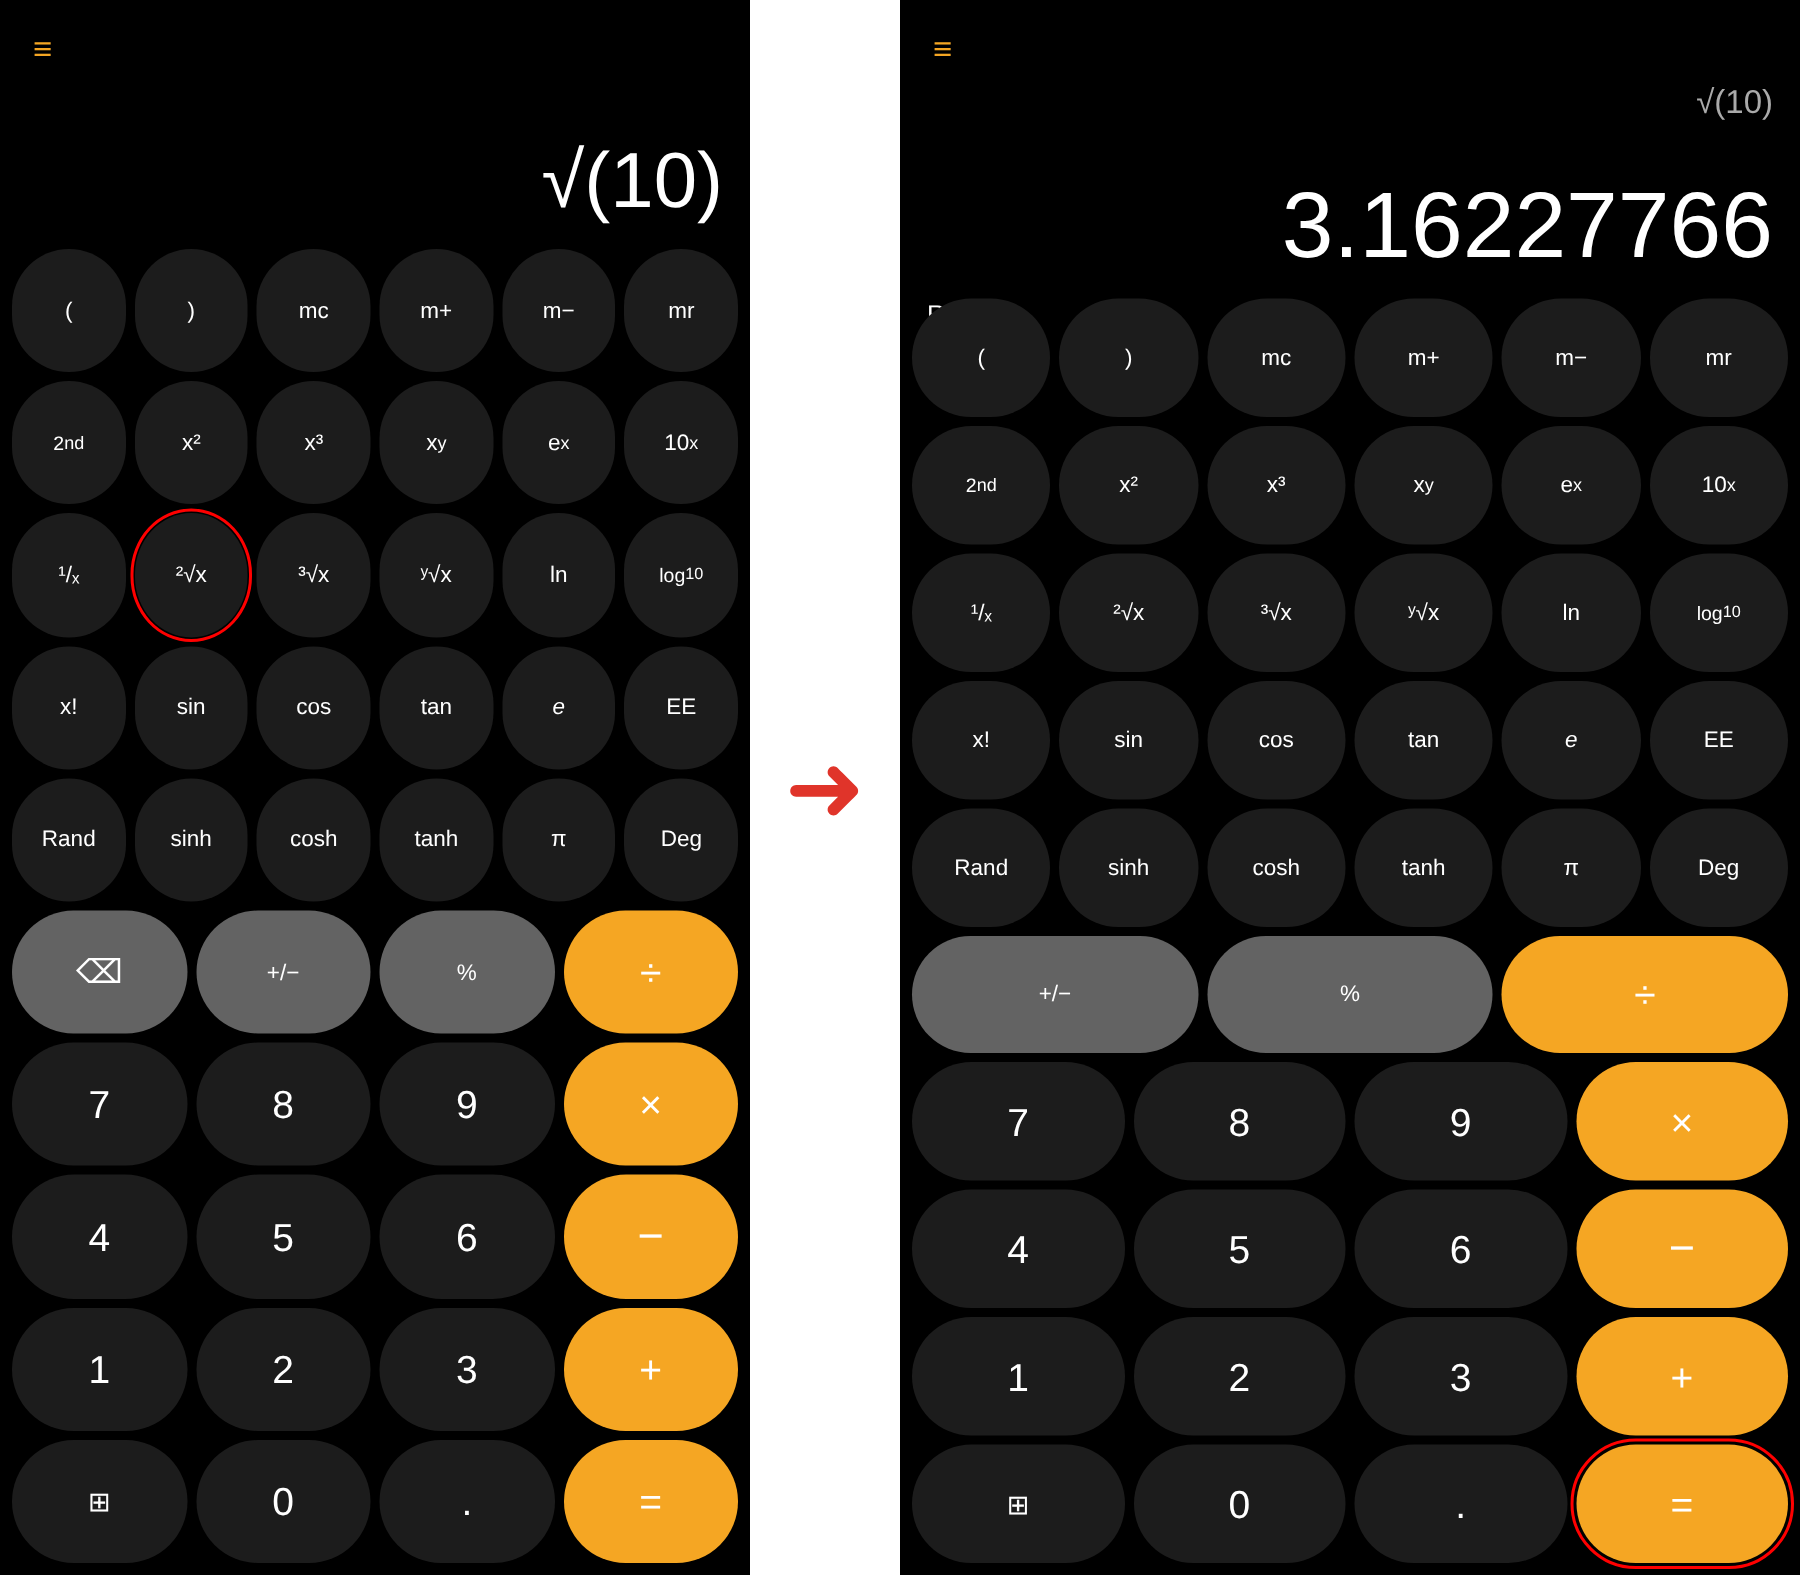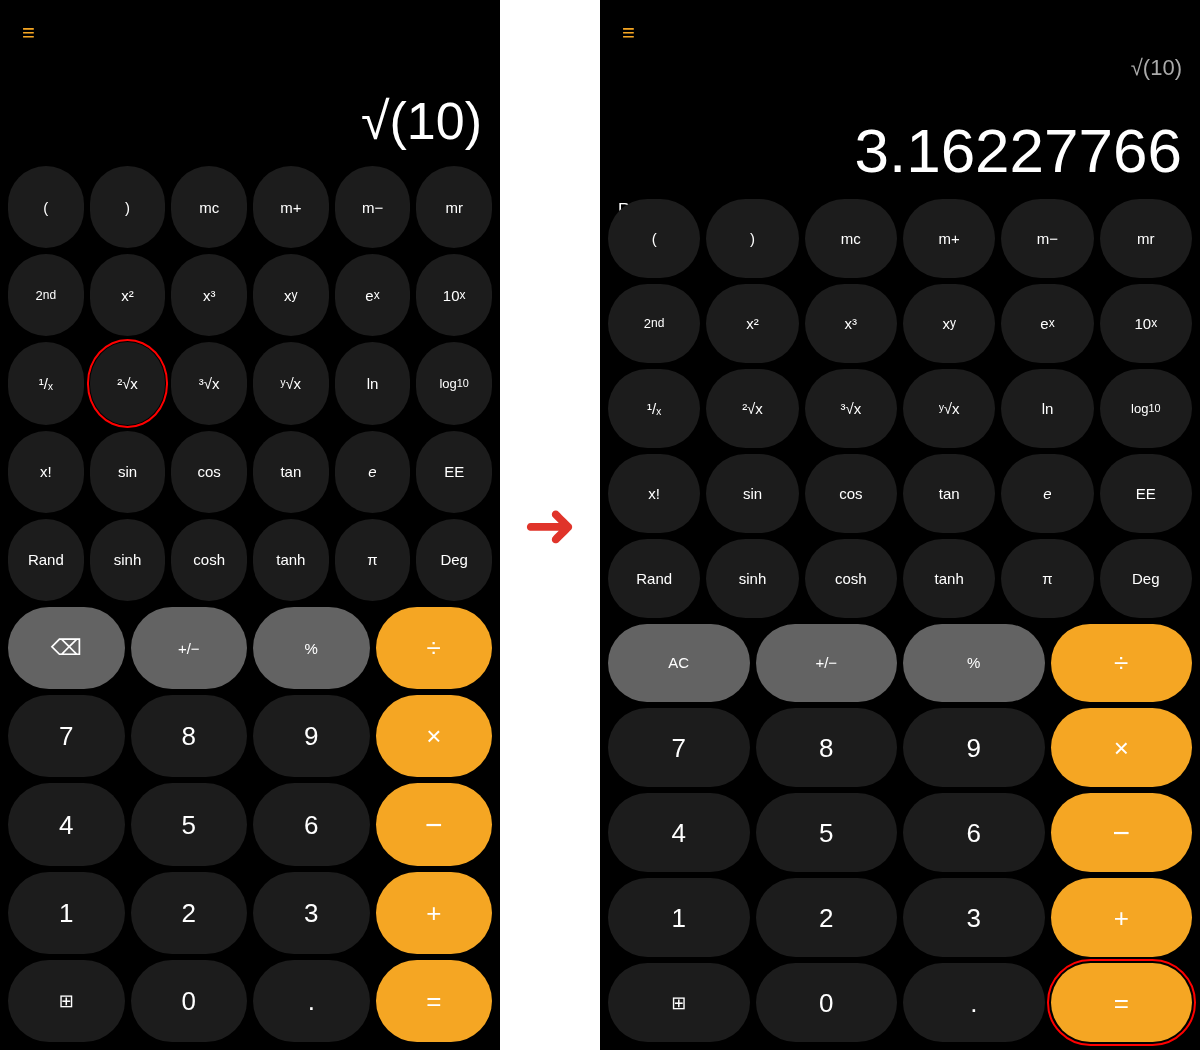--- a/index.html
+++ b/index.html
@@ -280,21 +280,20 @@
     <div class="btn-row">
       <button class="btn btn-dark small-btn-text">Rand</button>
       <button class="btn btn-dark small-btn-text">sinh</button>
       <button class="btn btn-dark small-btn-text">cosh</button>
       <button class="btn btn-dark small-btn-text">tanh</button>
       <button class="btn btn-dark small-btn-text">π</button>
       <button class="btn btn-dark small-btn-text">Deg</button>
     </div>
 
     <div class="btn-row">
-      <button class="btn btn-gray small-btn-text">AC</button>
       <button class="btn btn-gray small-btn-text">+/−</button>
       <button class="btn btn-gray small-btn-text">%</button>
       <button class="btn btn-orange" style="font-size:26px;">÷</button>
     </div>
 
     <div class="btn-row">
       <button class="btn btn-dark" style="font-size:26px;">7</button>
       <button class="btn btn-dark" style="font-size:26px;">8</button>
       <button class="btn btn-dark" style="font-size:26px;">9</button>
       <button class="btn btn-orange" style="font-size:26px;">×</button>

